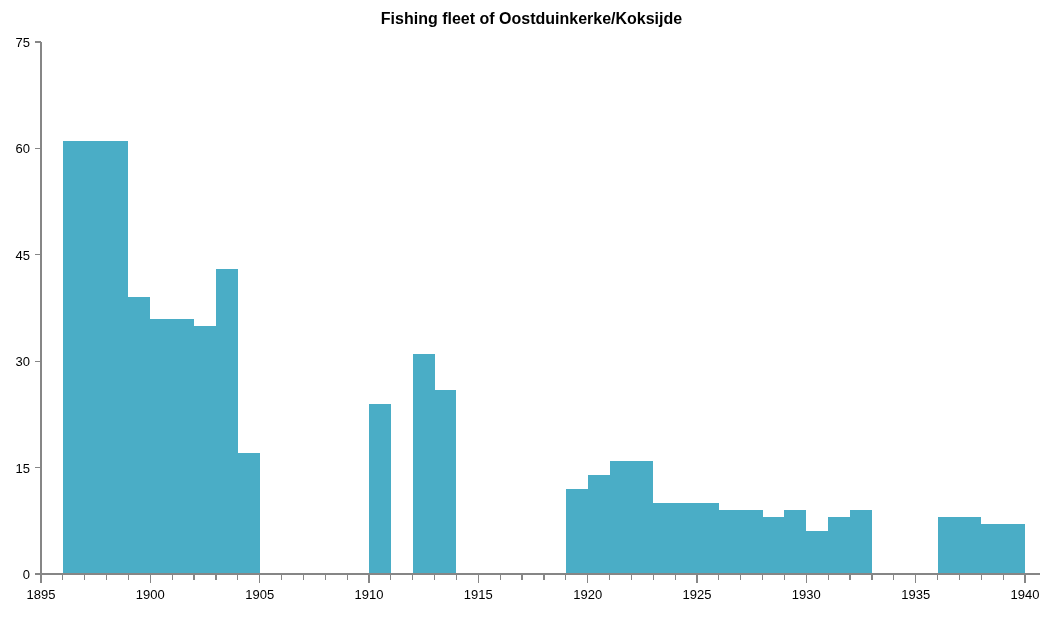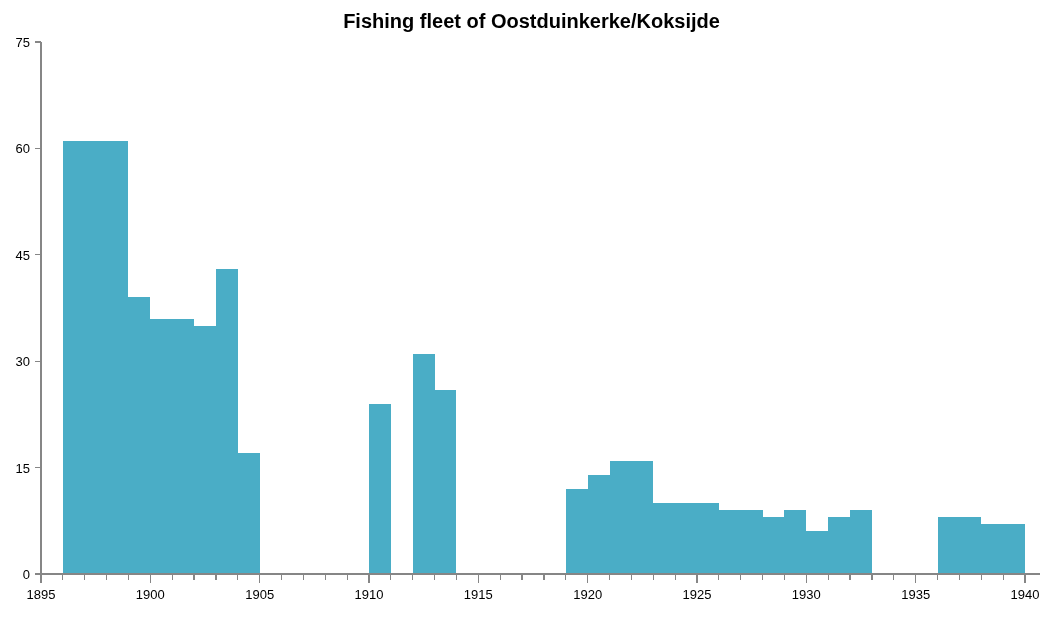--- a/index.html
+++ b/index.html
@@ -18,21 +18,21 @@
     width: 1063px;
     height: 627px;
     background: #ffffff;
   }
   #chart-title {
     position: absolute;
     left: 0;
     top: 10px;
     width: 1063px;
     text-align: center;
-    font-size: 20px;
+    font-size: 16px;
     font-weight: bold;
     color: #000000;
     letter-spacing: 0px;
     font-family: "Liberation Sans", sans-serif;
   }
   #plot-svg {
     position: absolute;
     left: 0;
     top: 0;
   }

